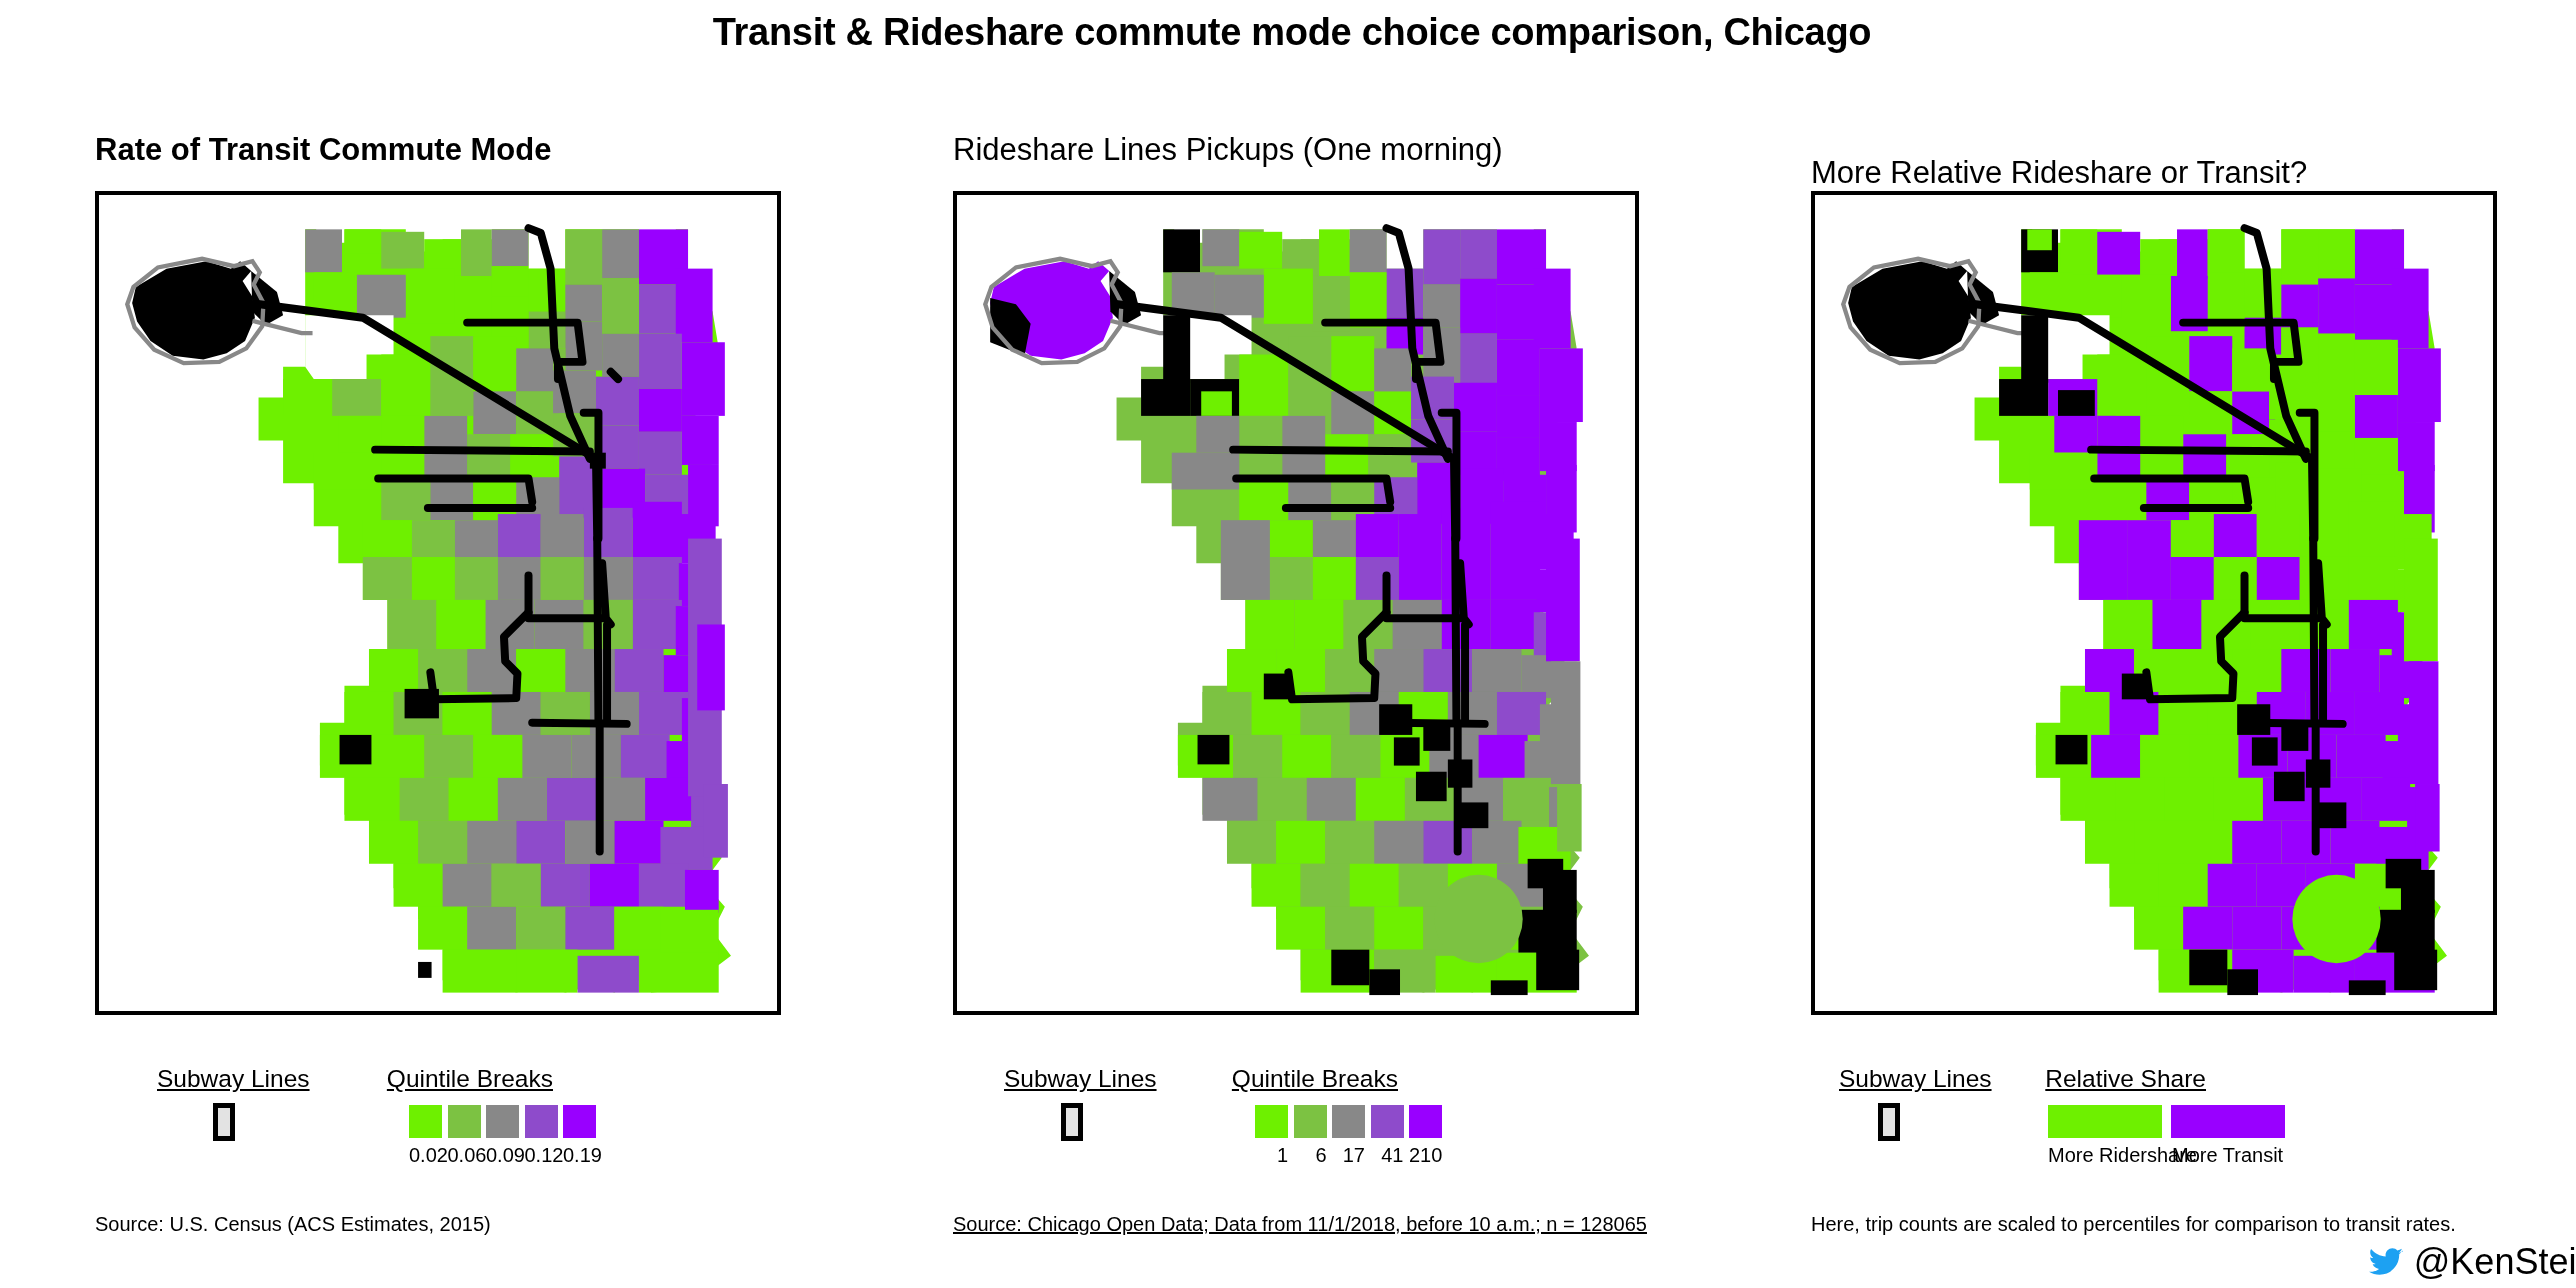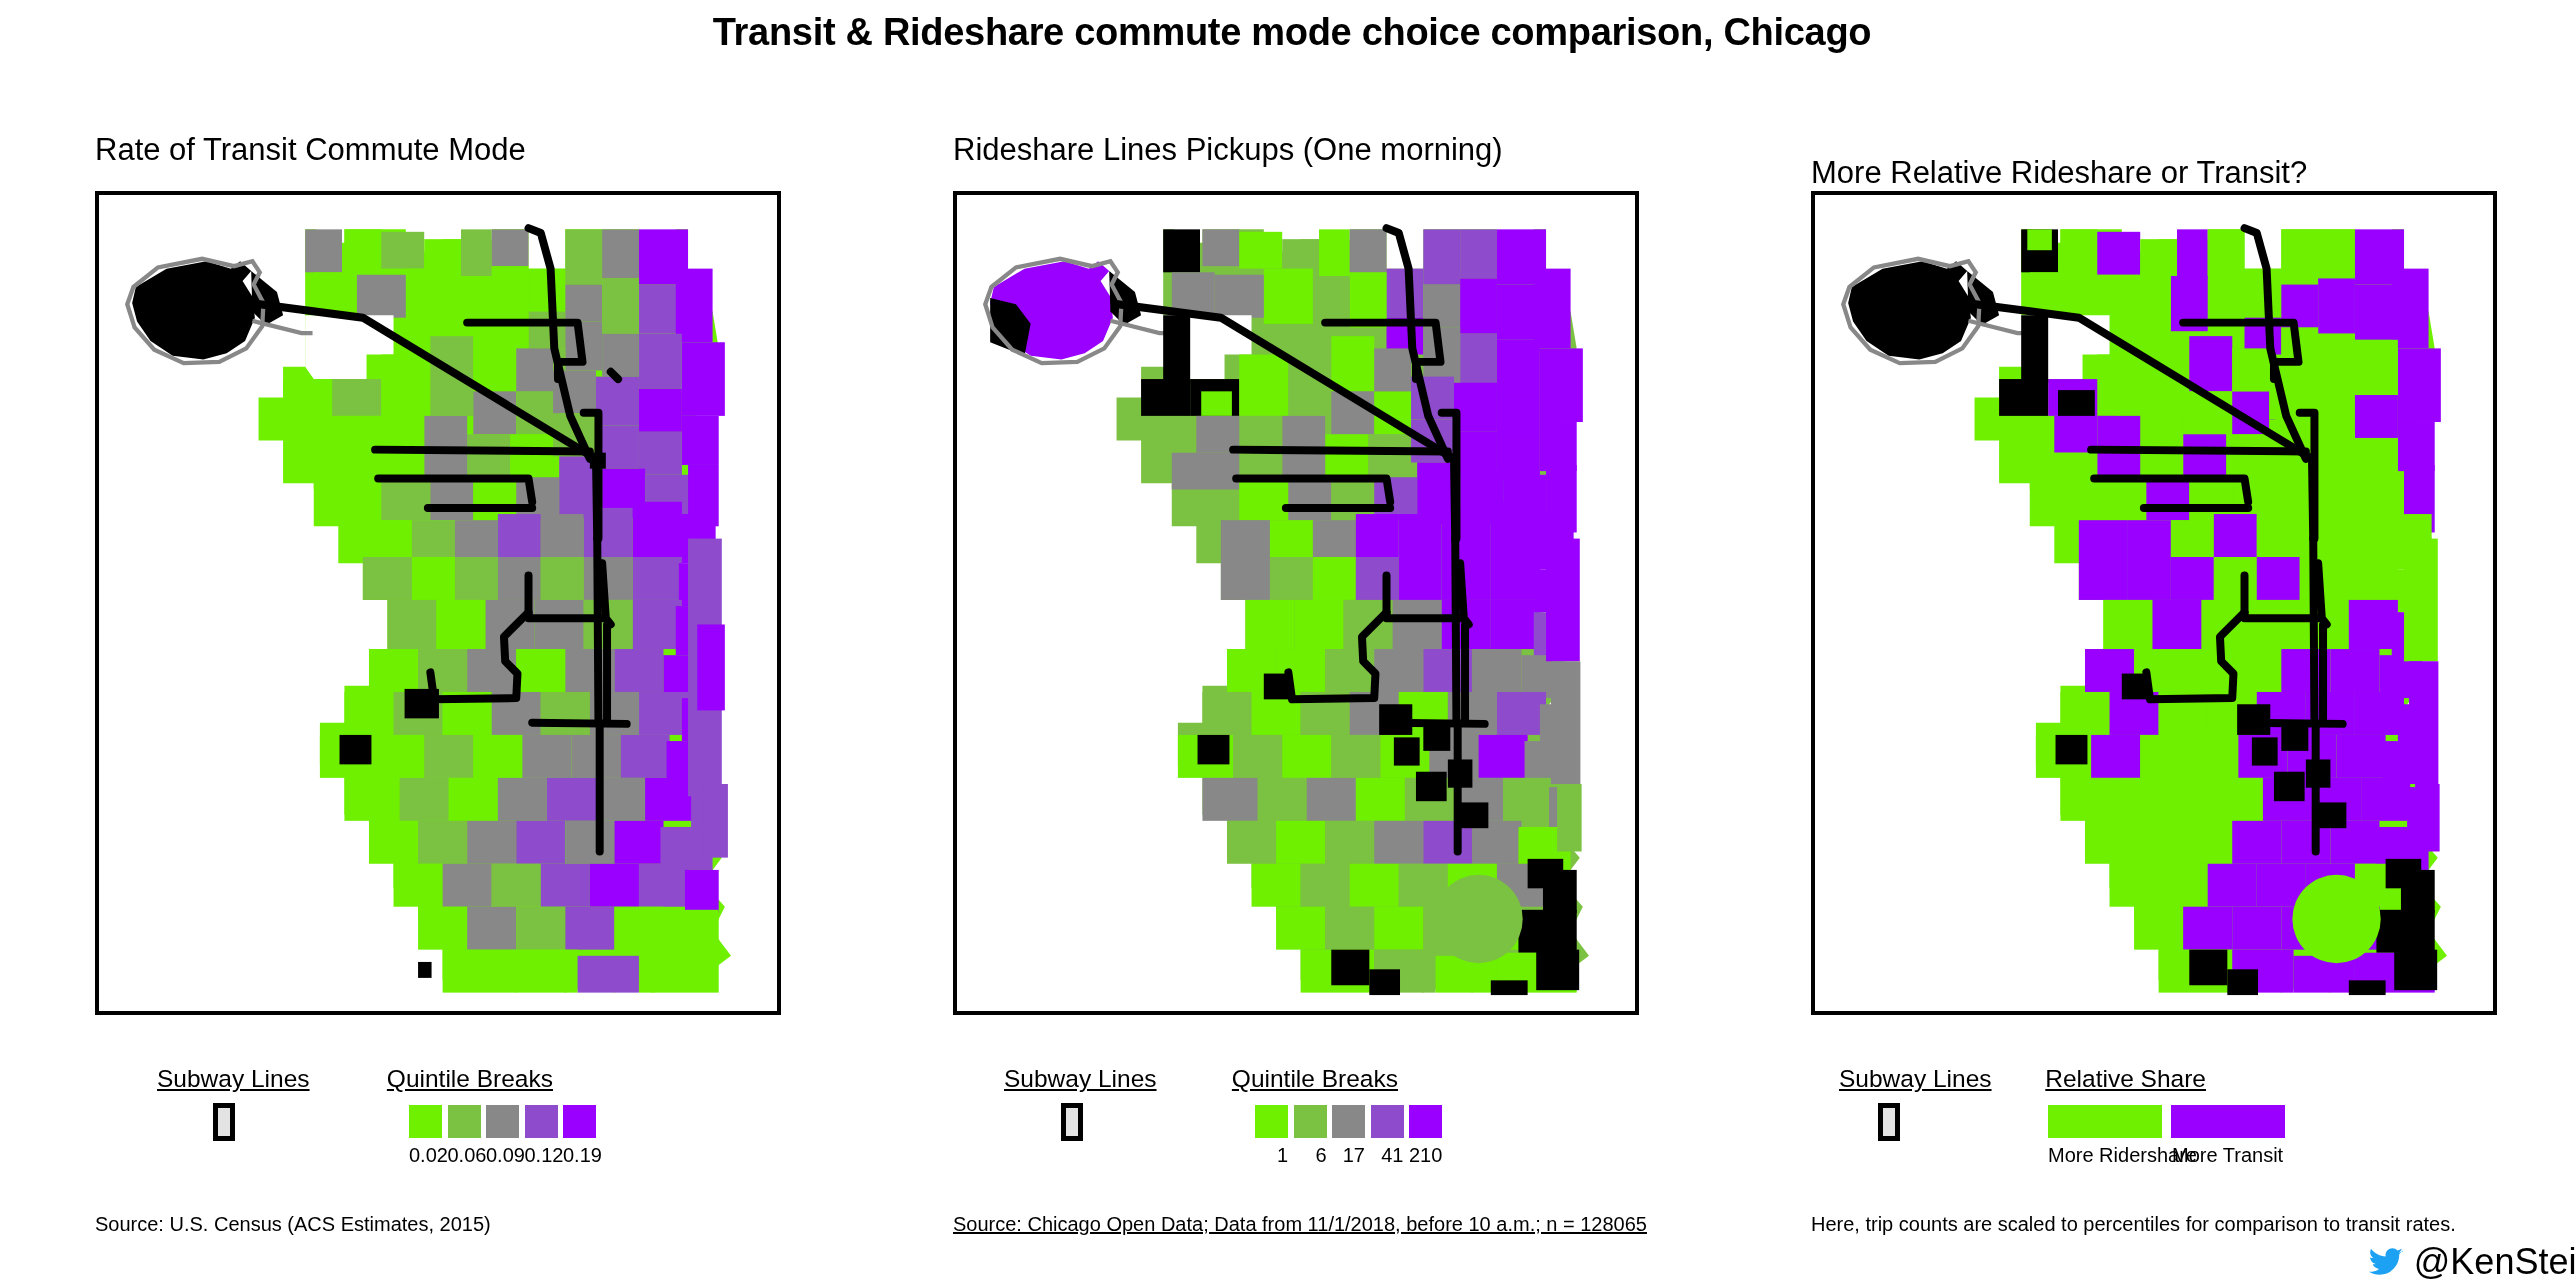--- a/index.html
+++ b/index.html
@@ -47,21 +47,21 @@
   .handle-text{font-size:36px;}
 </style>
 </head>
 <body>
 
 <div id="fig">
 
   <div class="main-title">Transit &amp; Rideshare commute mode choice comparison, Chicago</div>
 
   <div class="panel" style="left:0;">
-    <div class="panel-title" style="left:91px;top:132px;">Rate of Transit Commute Mode</div>
+    <div class="panel-title" style="left:91px;top:132px;font-weight:bold;">Rate of Transit Commute Mode</div>
 
     <div class="map-frame" style="left:91px;top:191px;width:686px;height:824px;">
       <svg viewBox="0 0 1118 1343" width="686" height="824">
         <defs>
           <clipPath id="clipA">
               <path d="M336,52 L684,52 L700,64 L700,120 L760,120 L760,52 L900,52 L900,160
             L960,160 L1040,230 L1040,300 L990,360 L1000,430 L900,470 L880,520 L990,500 L1010,560
             L900,600 L890,660 L1010,640 L1010,700 L960,760 L990,830 L920,880 L1060,880 L1060,950
             L980,1010 L1040,1060 L1020,1160 L1080,1160 L1080,1290 L860,1290 L860,1230 L760,1230
             L760,1180 L560,1180 L560,1000 L400,1000 L400,880 L500,880 L500,700 L430,700 L430,560

